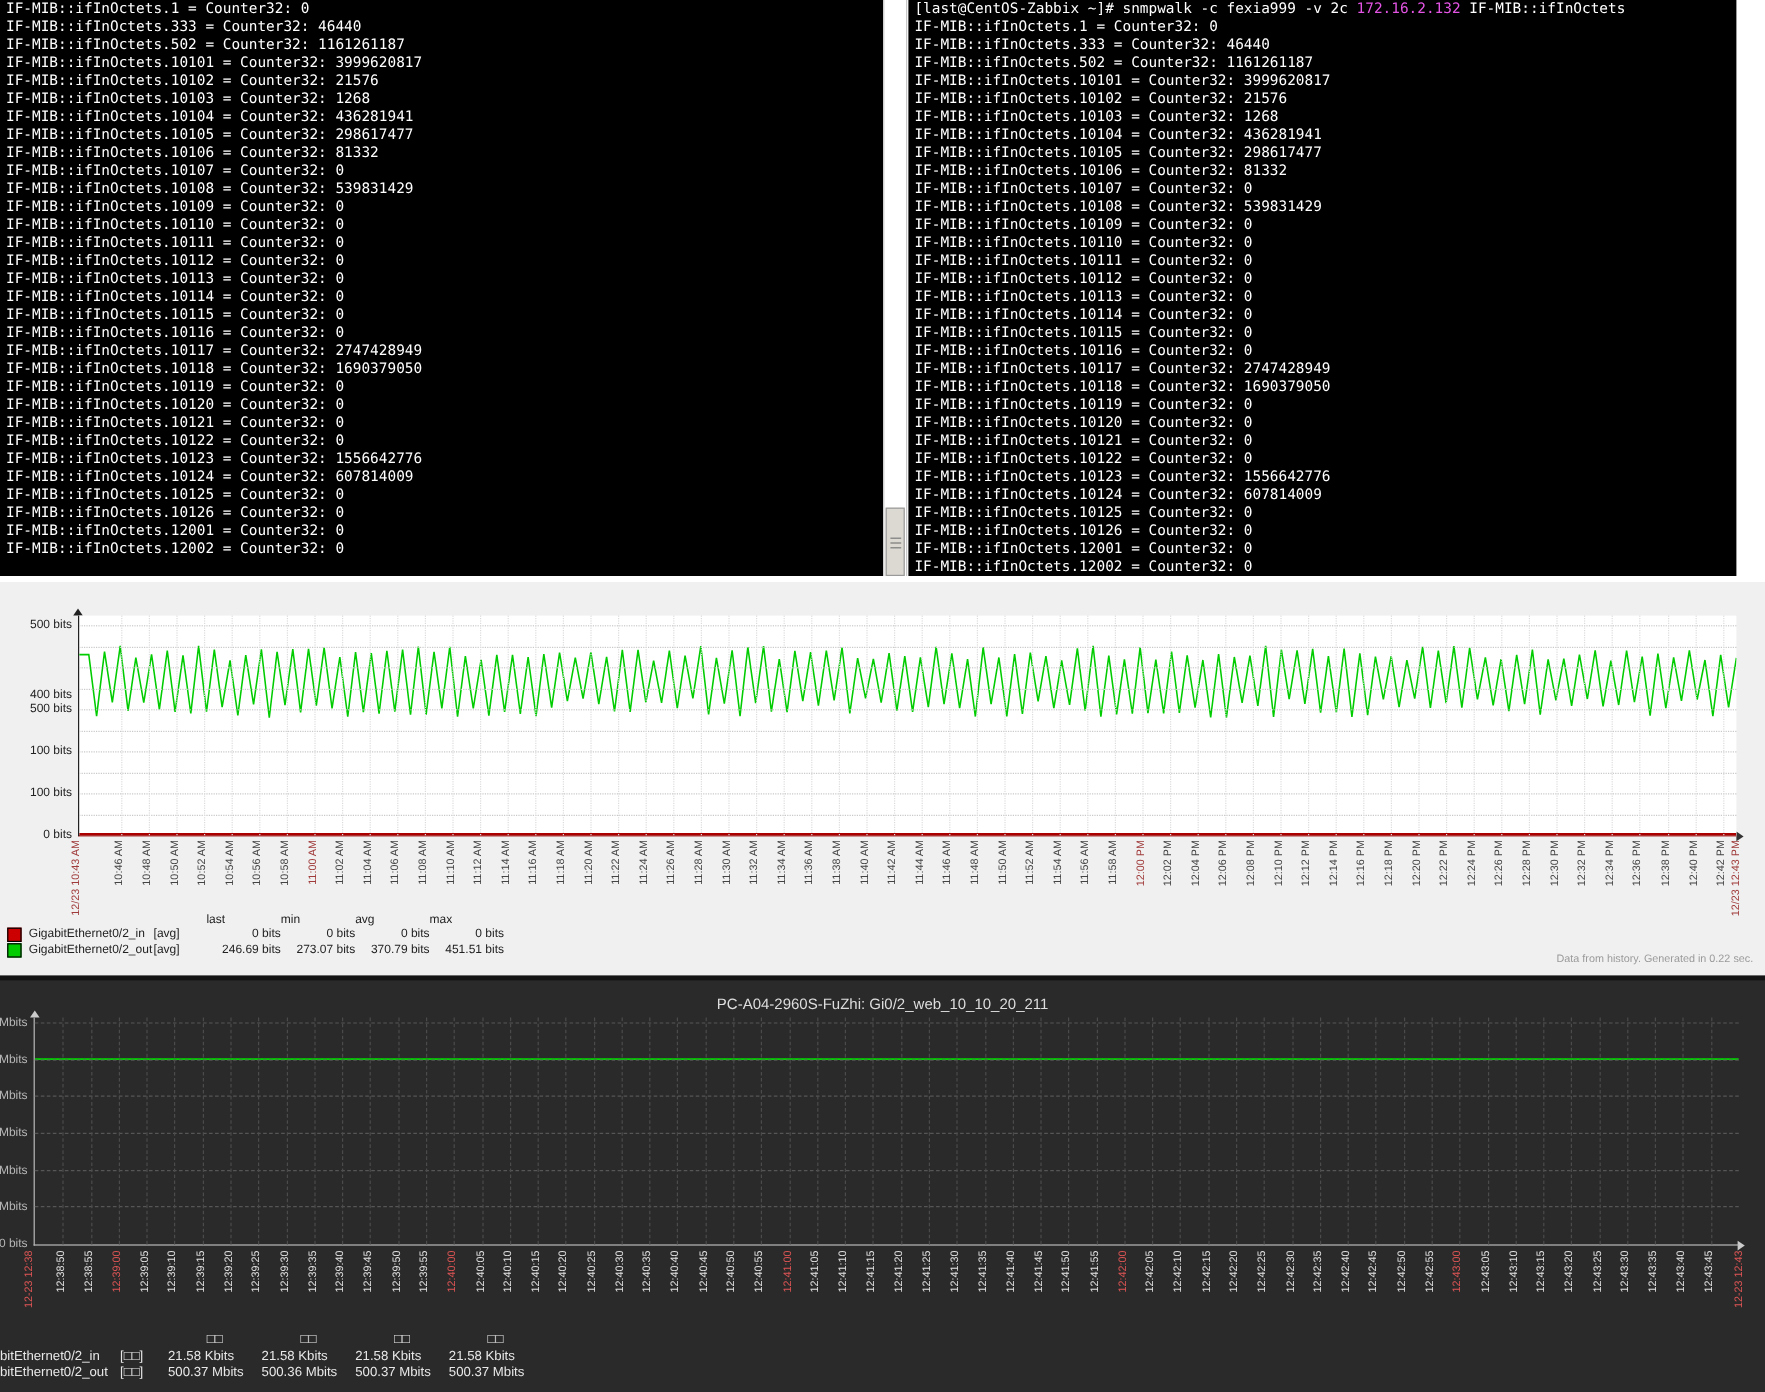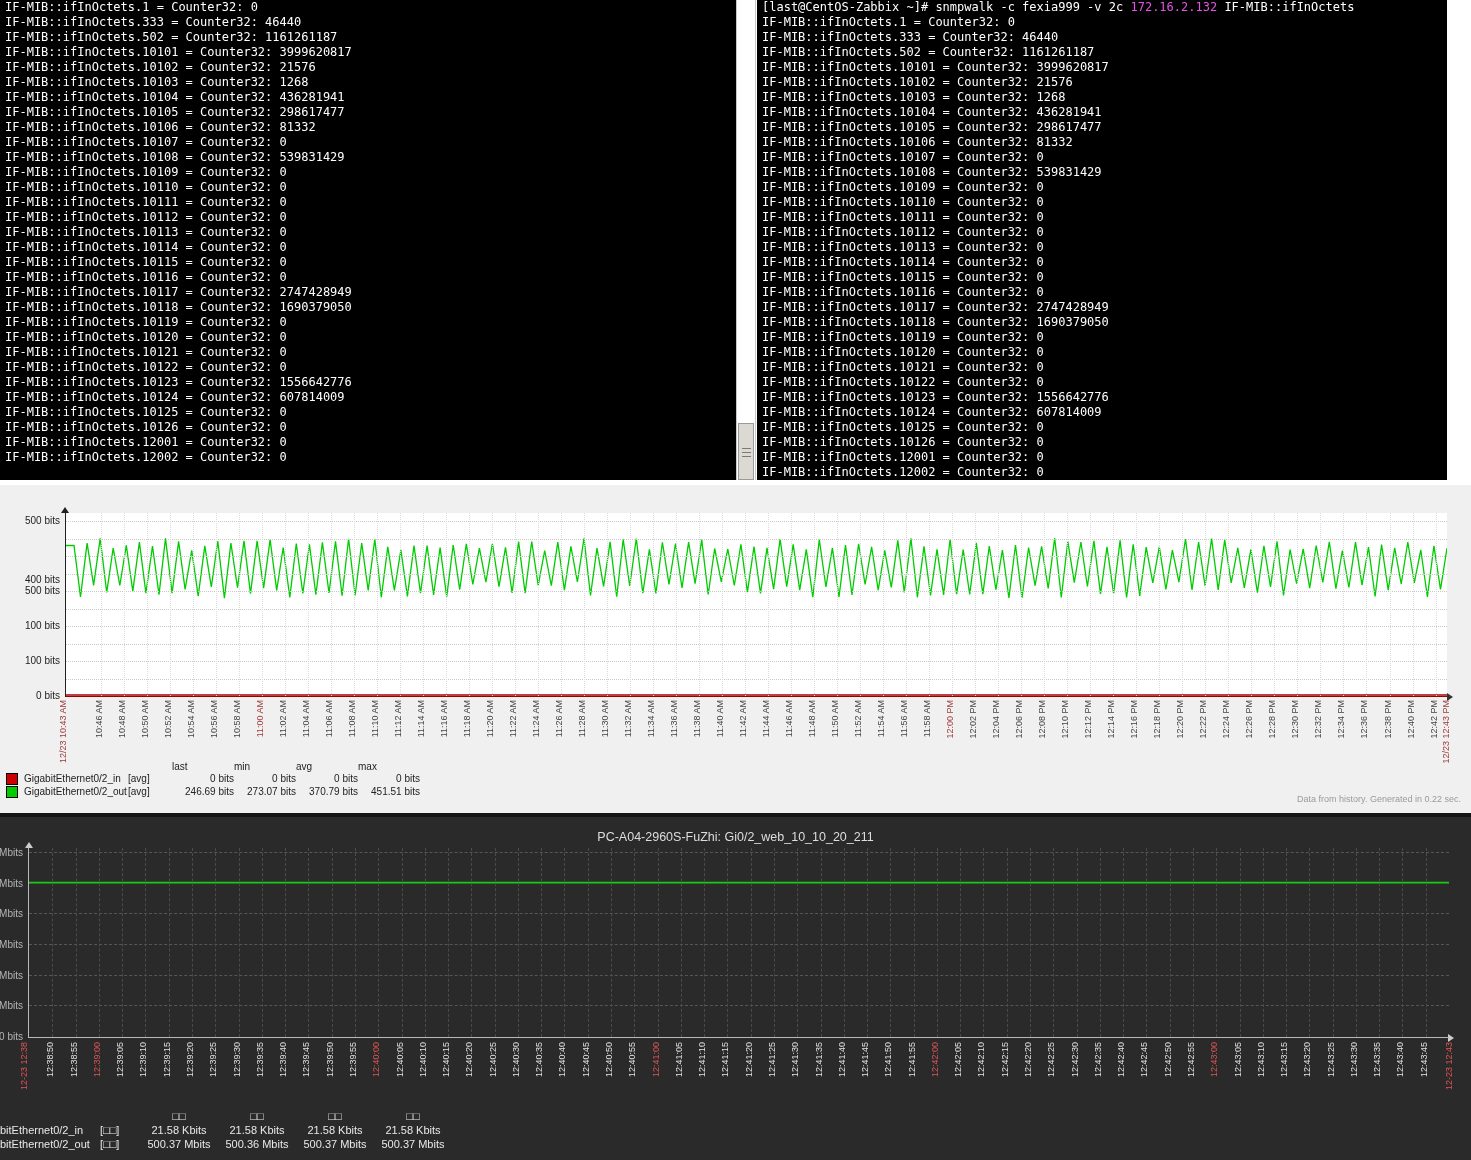--- a/index.html
+++ b/index.html
@@ -57,21 +57,21 @@
            white-space:nowrap;line-height:10px;}
   .dg-xlab.red{color:#e05555;}
   #dg-yarrow{position:absolute;left:25px;top:25px;width:0;height:0;
            border-left:4px solid transparent;border-right:4px solid transparent;border-bottom:6px solid #cccccc;}
   #dg-xarrow{position:absolute;left:1448px;top:217px;width:0;height:0;
            border-top:4px solid transparent;border-bottom:4px solid transparent;border-left:6px solid #cccccc;}
   #dg-legend{position:absolute;left:0px;top:293px;font-size:11px;color:#e8e8e8;}
   .dg-lghead{display:grid;grid-template-columns:100px 40px 78px 78px 78px 78px;line-height:13px;}
   .dg-lghead .num{text-align:center;}
   .dg-lgrow{display:grid;grid-template-columns:100px 40px 78px 78px 78px 78px;line-height:14px;}
-  .dg-lgrow .num{text-align:center;}
+  .dg-lgrow .num{text-align:left;}
   svg{position:absolute;left:0;top:0;}
 </style>
 </head>
 <body>
 
 <div id="stage">
 
   <div class="terminal" id="term-left">
       <div class="tline">IF-MIB::ifInOctets.1 = Counter32: 0</div>
       <div class="tline">IF-MIB::ifInOctets.333 = Counter32: 46440</div>

